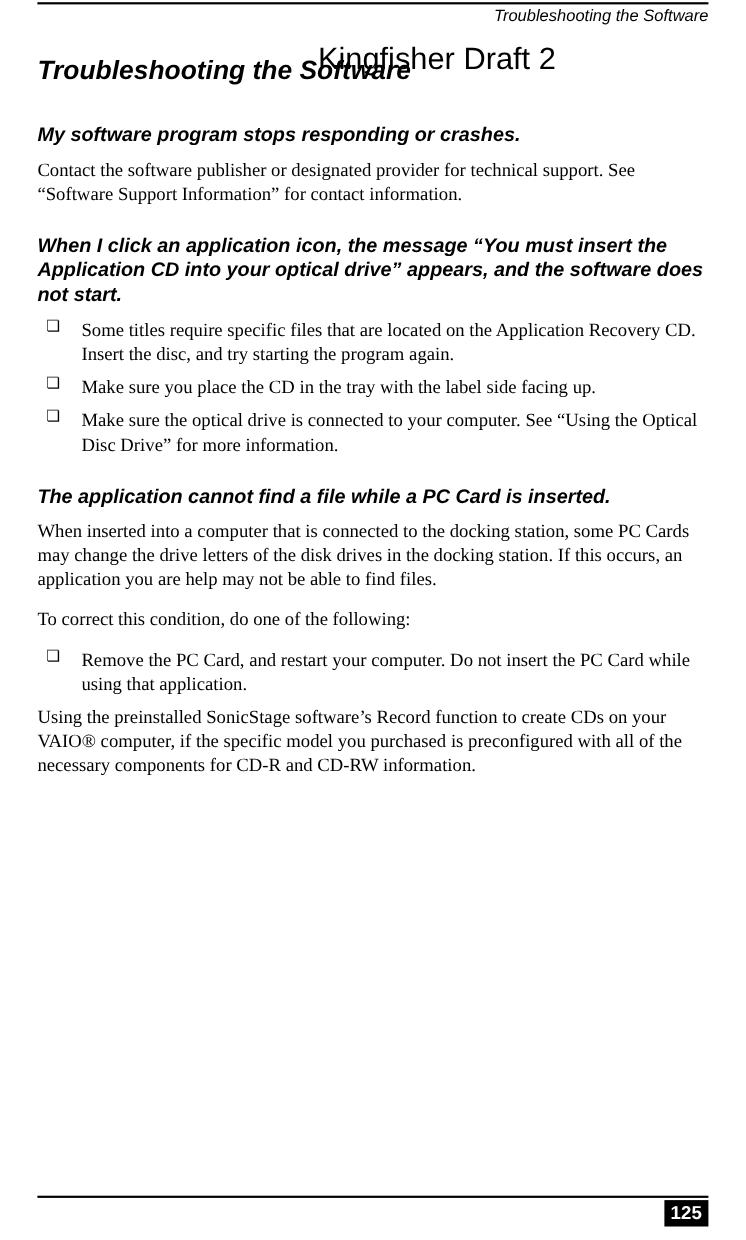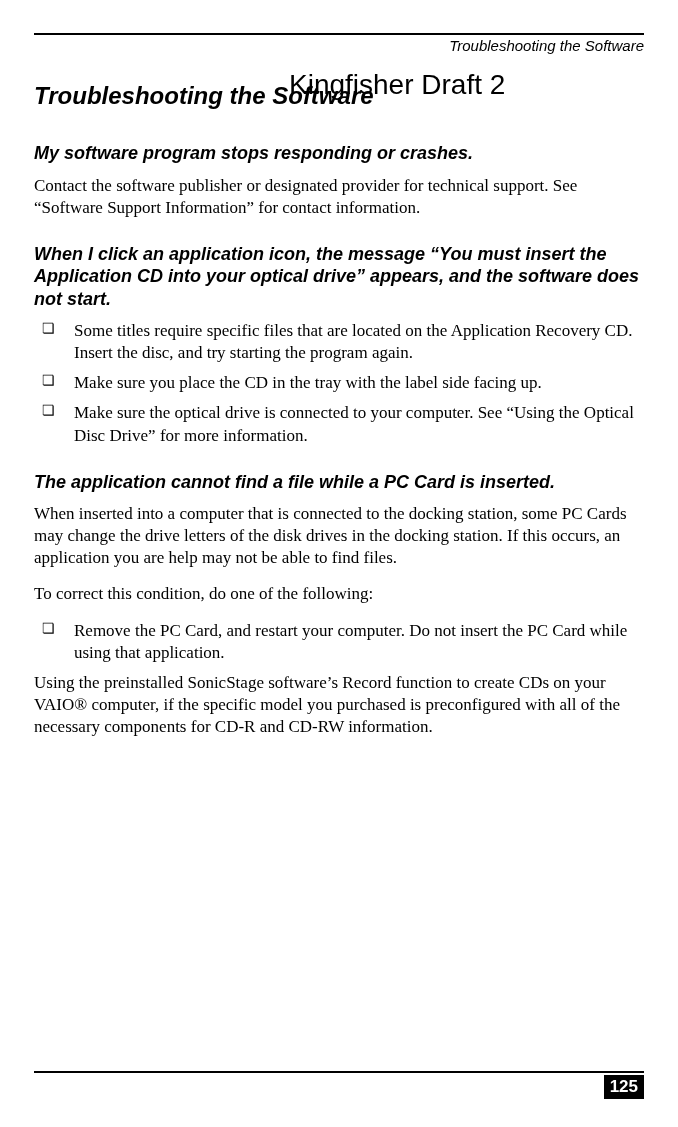--- a/index.html
+++ b/index.html
@@ -5,21 +5,21 @@
     body {
       margin: 0;
       padding: 0;
       font-family: "Times New Roman", Times, serif;
       width: 678px;
       height: 1127px;
       position: relative;
       background: white;
     }
     .page {
-      padding: 33px 34px 0 34px;
+      padding: 2px 34px 0 34px;
       box-sizing: border-box;
       width: 100%;
     }
     .header-line {
       border-top: 2px solid #000;
       margin-bottom: 2px;
     }
     .running-header {
       font-style: italic;
       text-align: right;
@@ -79,21 +79,21 @@
     }
     .bullet-list li::before {
       content: "❏";
       position: absolute;
       left: 8px;
       top: 0;
       font-size: 14px;
     }
     .footer {
       position: absolute;
-      bottom: 28px;
+      bottom: 12px;
       left: 34px;
       right: 34px;
     }
     .footer-line {
       border-top: 2px solid #000;
       margin-bottom: 2px;
     }
     .page-number {
       display: inline-block;
       background: #000;

